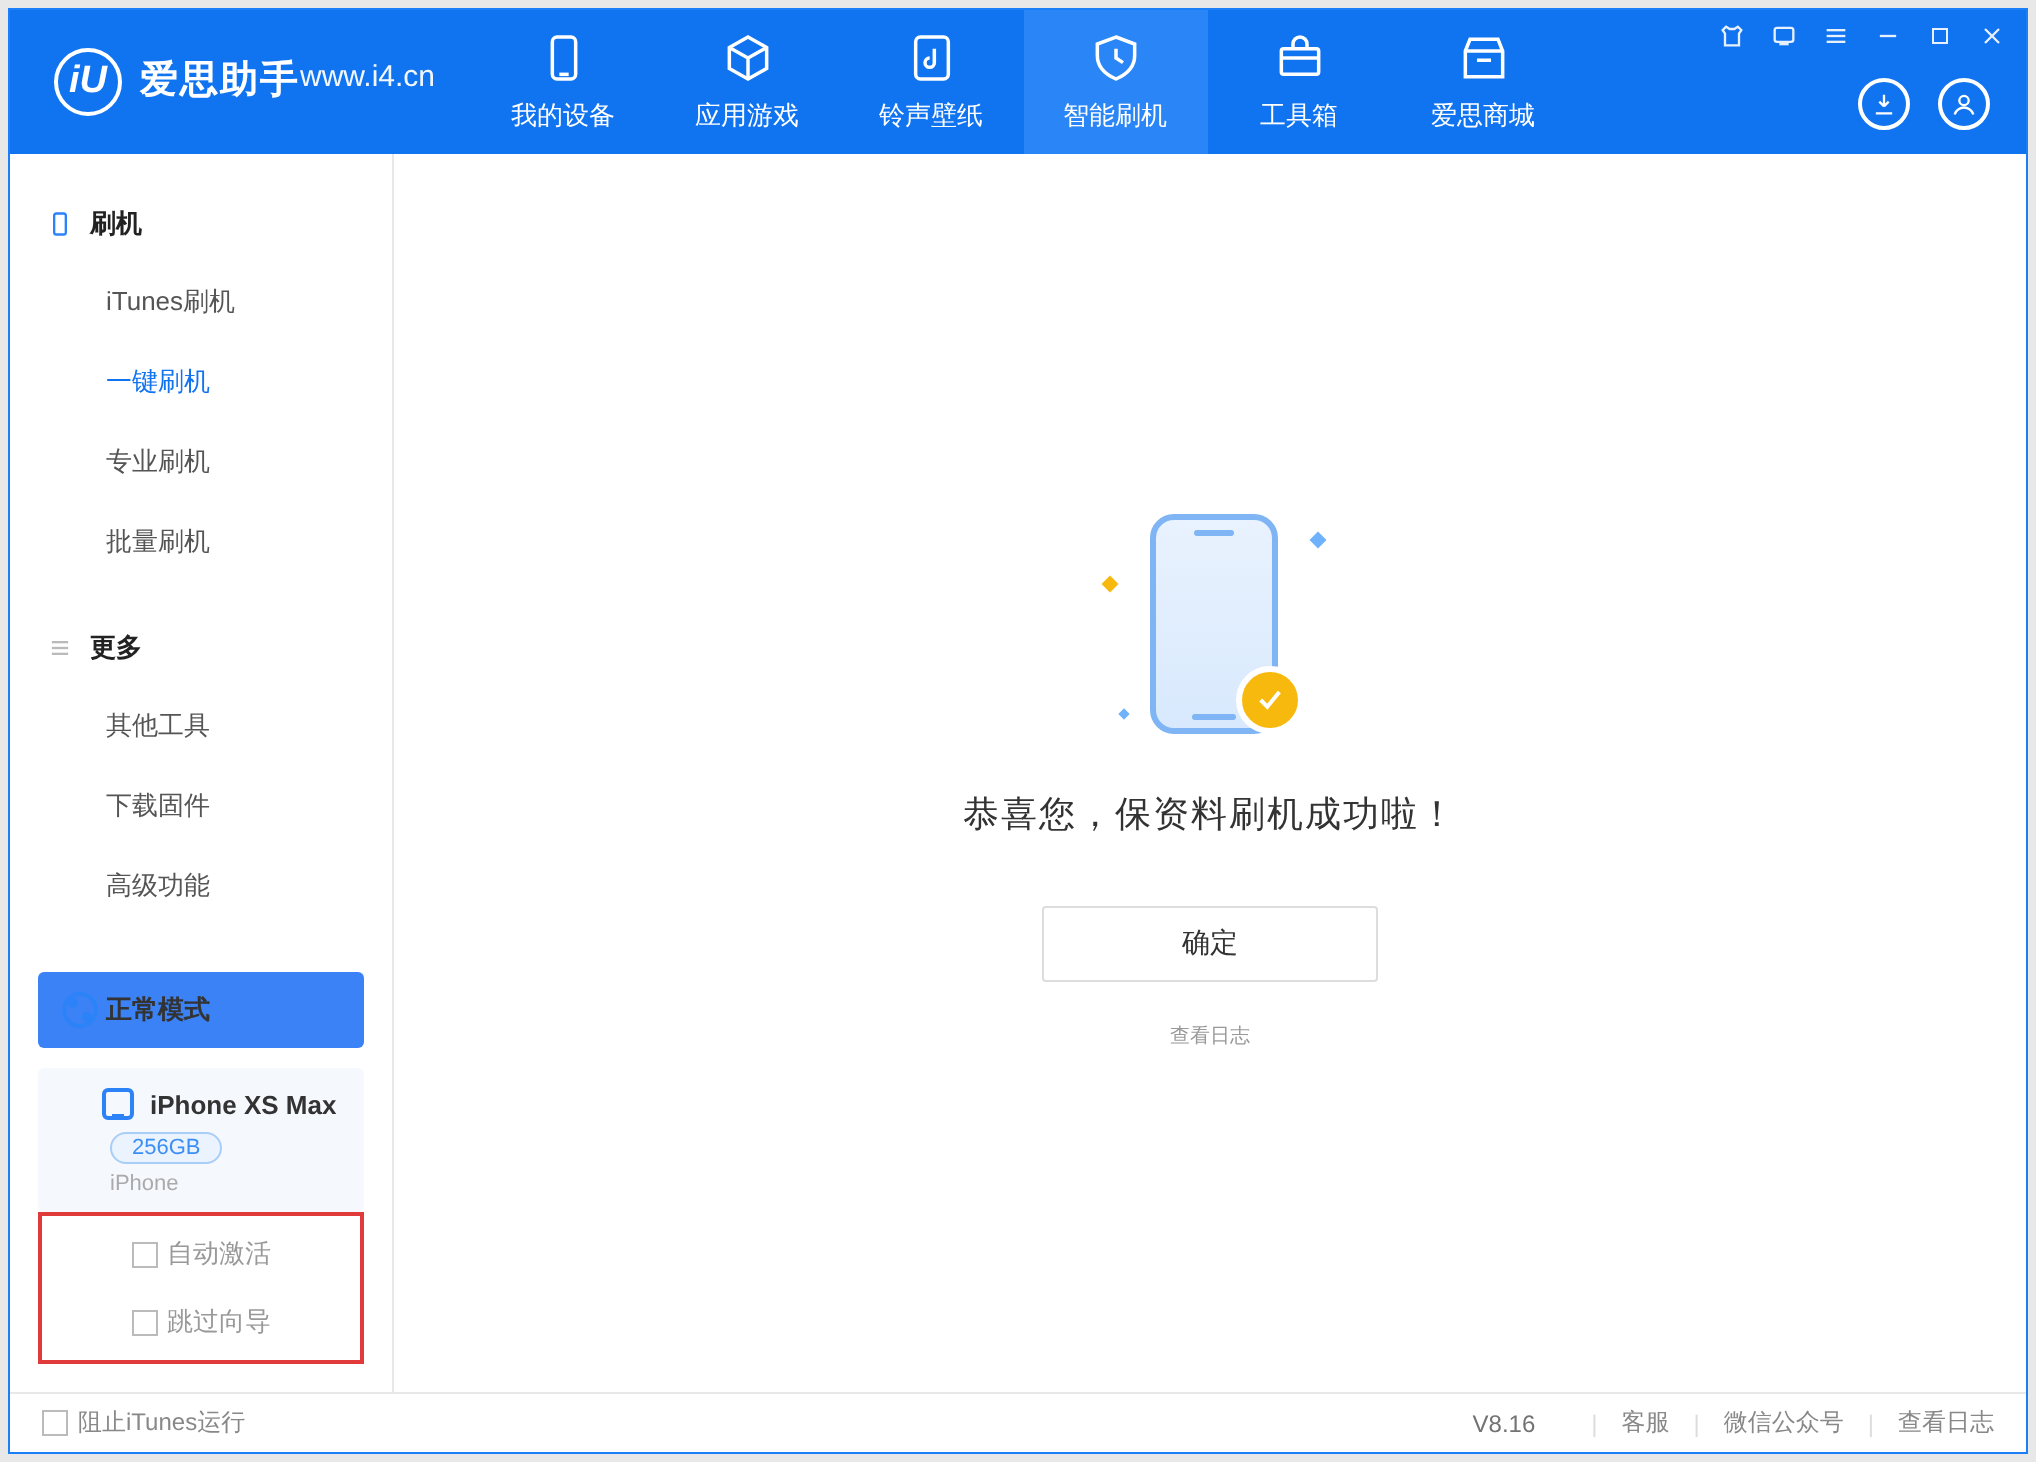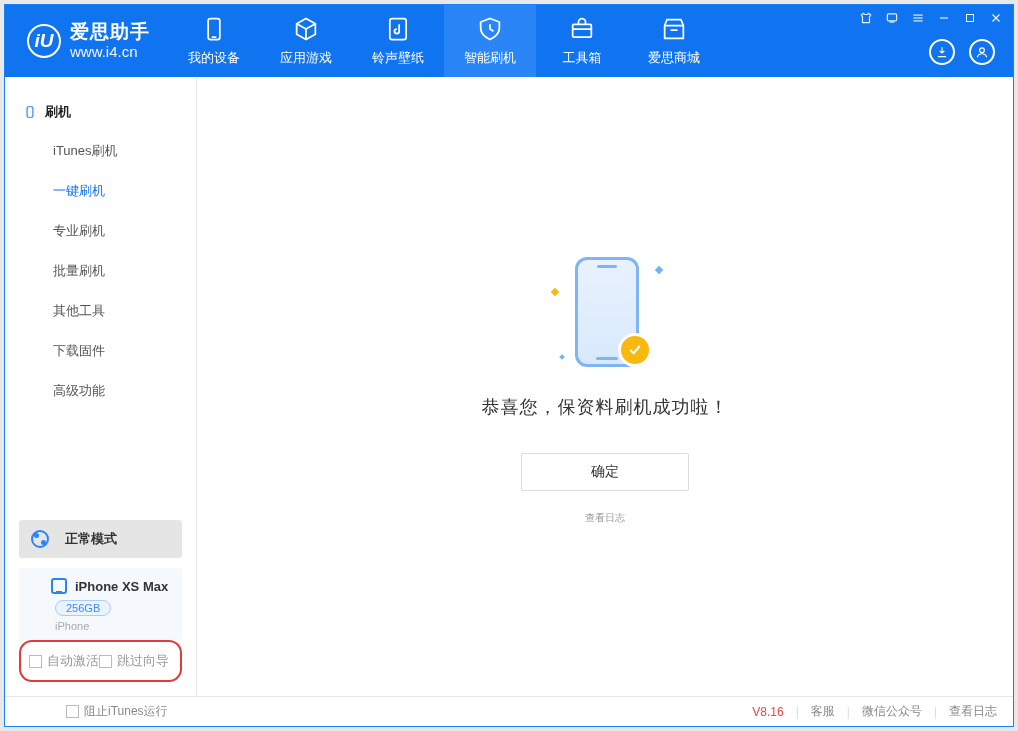--- a/index.html
+++ b/index.html
@@ -3,75 +3,75 @@
 <meta charset="utf-8">
 <style>
 * { margin: 0; padding: 0; box-sizing: border-box; font-family: "Microsoft YaHei", Arial, sans-serif; }
 body { background: #e8e8e8; width: 1018px; height: 731px; position: relative; }
 .window { position: absolute; top: 4px; left: 4px; width: 1010px; height: 723px; background: #fff; border: 1px solid #1d7ff8; display: flex; flex-direction: column; }
 
 
 .header { height: 72px; background: #1073f0; display: flex; align-items: center; color: #fff; position: relative; }
 .logo-area { display: flex; align-items: center; padding: 0 18px 0 22px; gap: 9px; }
 .logo-circle { width: 34px; height: 34px; border: 2.5px solid #fff; border-radius: 50%; display: flex; align-items: center; justify-content: center; font-weight: bold; font-style: italic; font-size: 19px; font-family: Arial; }
-.logo-text { display: flex; flex-direction: column; line-height: 1.2; }
+.logo-text { display: flex; flex-direction: row; line-height: 1.2; }
 .logo-title { font-size: 19px; font-weight: bold; letter-spacing: 1px; }
 .logo-sub { font-size: 15px; opacity: .95; }
 .nav-tabs { display: flex; height: 100%; }
 .nav-tab { width: 92px; display: flex; flex-direction: column; align-items: center; justify-content: center; gap: 6px; font-size: 13px; cursor: pointer; }
 .nav-tab.active { background: #2a85f6; }
 .nav-tab svg { width: 28px; height: 28px; }
 .titlebar-icons { position: absolute; top: 6px; right: 10px; display: flex; gap: 12px; align-items: center; }
 .titlebar-icons > * { width: 14px; height: 14px; opacity: .9; cursor: pointer; display:flex; align-items:center; justify-content:center;}
 .header-right { position: absolute; right: 18px; bottom: 12px; display: flex; gap: 14px; }
 .circle-btn { width: 26px; height: 26px; border: 2px solid #fff; border-radius: 50%; display: flex; align-items: center; justify-content: center; cursor: pointer; }
 
 
 .body { flex: 1; display: flex; overflow: hidden; }
 .sidebar { width: 192px; border-right: 1px solid #e8e8e8; display: flex; flex-direction: column; font-size: 13px; color: #333; }
 .side-scroll { flex: 1; overflow: auto; padding-top: 16px; }
 .side-group-hd { display: flex; align-items: center; gap: 8px; padding: 10px 18px; font-weight: bold; color: #222; }
 .side-group-hd .gicon { width: 14px; height: 14px; display:flex; align-items:center; justify-content:center; color:#2c82f7;}
 .side-item { padding: 11px 18px 11px 48px; cursor: pointer; color: #555; }
 .side-item.active { color: #1073f0; }
 .side-bottom { padding: 0 14px 14px; }
-.mode-card { background: #e5e5e5; border-radius: 3px; padding: 10px 12px; display: flex; align-items: center; gap: 16px; margin-bottom: 10px; font-weight:bold; color:#333;}
+.mode-card { background: #3b82f6; border-radius: 3px; padding: 10px 12px; display: flex; align-items: center; gap: 4px; margin-bottom: 10px; font-weight:bold; color:#333;}
 .mode-card .micon{ width:18px;height:18px; border:2px solid #2c82f7; border-radius:50%; position:relative;}
 .mode-card .micon:before{content:"";position:absolute;width:5px;height:5px;background:#2c82f7;border-radius:50%;top:1px;left:1px;}
 .mode-card .micon:after{content:"";position:absolute;width:5px;height:5px;background:#2c82f7;border-radius:50%;bottom:1px;right:1px;}
 .device-card { background: #f5f8fc; border-radius: 3px; padding: 10px 12px 8px; }
 .device-hd { display: flex; align-items: center; gap: 8px; font-weight: bold; color: #333; font-size:13px;margin-left:20px;}
 .device-hd .dicon{width:16px;height:16px;border:2px solid #2c82f7;border-radius:3px;position:relative;}
 .device-hd .dicon:after{content:"";position:absolute;left:3px;right:3px;bottom:-1px;height:2px;background:#2c82f7;}
 .capacity-badge { display: inline-block; margin: 6px 0 4px 24px; padding: 1px 10px; border: 1px solid #a8cef8; color: #3b8ef4; border-radius: 10px; font-size: 11px; background:#eaf3fe;}
 .device-sub { margin-left: 24px; color: #aaa; font-size: 11px; }
-.check-row { border: 2px solid #e03a3a; padding: 10px 8px; display: flex; gap: 0; align-items: center; color: #999; font-size: 13px; border-radius:13px;}
+.check-row { border: 2px solid #e03a3a; padding: 10px 8px; display: flex; gap: 16px; align-items: center; color: #999; font-size: 13px; border-radius:0;flex-direction:column;}
 .chk { display: flex; align-items: center; gap: 5px; cursor: pointer; }
 .chk .box { width: 13px; height: 13px; border: 1px solid #bbb; background: #fff; }
 
 
 .main { flex: 1; display: flex; flex-direction: column; align-items: center; justify-content: center; gap: 16px; }
 .phone-ill { position: relative; width: 150px; height: 130px; }
 .phone-body { position: absolute; left: 45px; top: 8px; width: 64px; height: 110px; border: 3px solid #7fb4f5; border-radius: 12px; background: linear-gradient(#e9f2fe,#d8e9fd); }
 .phone-body:before{content:"";position:absolute;top:5px;left:50%;transform:translateX(-50%);width:20px;height:3px;background:#7fb4f5;border-radius:2px;}
 .phone-body:after{content:"";position:absolute;bottom:4px;left:50%;transform:translateX(-50%);width:22px;height:3px;background:#7fb4f5;border-radius:2px;}
 .badge-check { position: absolute; right: 28px; bottom: 12px; width: 34px; height: 34px; background: #f8b90f; border-radius: 50%; display: flex; align-items: center; justify-content: center; color: #fff;  border:3px solid #fff;}
 .spark { position: absolute; width: 6px; height: 6px; background: #f8b90f; transform: rotate(45deg); }
 .spark.s1 { left: 22px; top: 40px; }
 .spark.s2 { right: 18px; top: 18px; background:#6fb2fb;}
 .spark.s3 { left: 30px; bottom: 20px; background:#6fb2fb; width:4px;height:4px;}
 .success-text { font-size: 18px; color: #333; letter-spacing: 1px; }
 .ok-btn { margin-top: 18px; width: 168px; height: 38px; border: 1px solid #ddd; background: #fff; color: #333; font-size: 14px; cursor: pointer; border-radius: 2px; }
 .log-link { color: #999; font-size: 10px; cursor: pointer; margin-top: 4px; }
 
 
 .footer { height: 30px; border-top: 1px solid #e8e8e8; display: flex; align-items: center; padding: 0 16px; font-size: 12px; color: #888; }
-.footer .chk { color: #888; margin-left: 45px; }
+.footer .chk { color: #888; }
 .footer-spacer { flex: 1; }
-.footer .ver { color: #ef4444; }
+.footer .ver { color: #737373; margin-right: 16px; }
 .footer .flink { color: #888; cursor: pointer; }
 .footer .sep { color: #ddd; margin: 0 12px; }
 </style>
 </head>
 <body>
 
 <div class="window">
 
   <div class="header">
     <div class="logo-area">
@@ -187,20 +187,30 @@
                 <rect x="7" y="3" width="10" height="18" rx="2"></rect>
               </svg>
             </span>
           <span>刷机</span>
         </div>
         <div class="side-item">iTunes刷机</div>
         <div class="side-item active">一键刷机</div>
         <div class="side-item">专业刷机</div>
         <div class="side-item">批量刷机</div>
 
+        <div class="side-group-hd" style="margin-top:14px">
+          <span class="gicon" style="color:#bbb">
+              <svg width="14" height="14" viewBox="0 0 24 24" stroke="currentColor" stroke-width="2">
+                <line x1="5" y1="7" x2="19" y2="7"></line>
+                <line x1="5" y1="12" x2="19" y2="12"></line>
+                <line x1="5" y1="17" x2="19" y2="17"></line>
+              </svg>
+            </span>
+          <span>更多</span>
+        </div>
         <div class="side-item">其他工具</div>
         <div class="side-item">下载固件</div>
         <div class="side-item">高级功能</div>
       </div>
 
       <div class="side-bottom">
         <div class="mode-card">
           <span class="micon"></span>
           <span>正常模式</span>
         </div>

